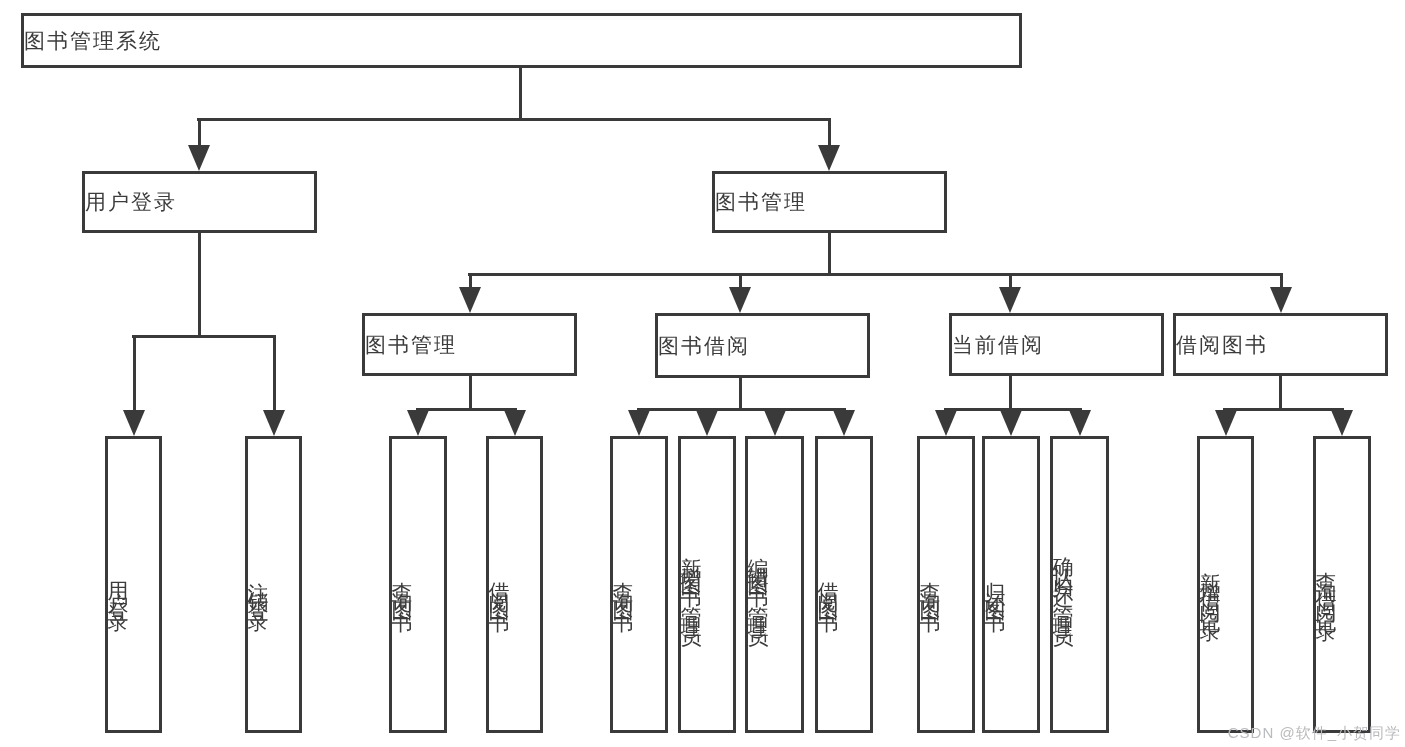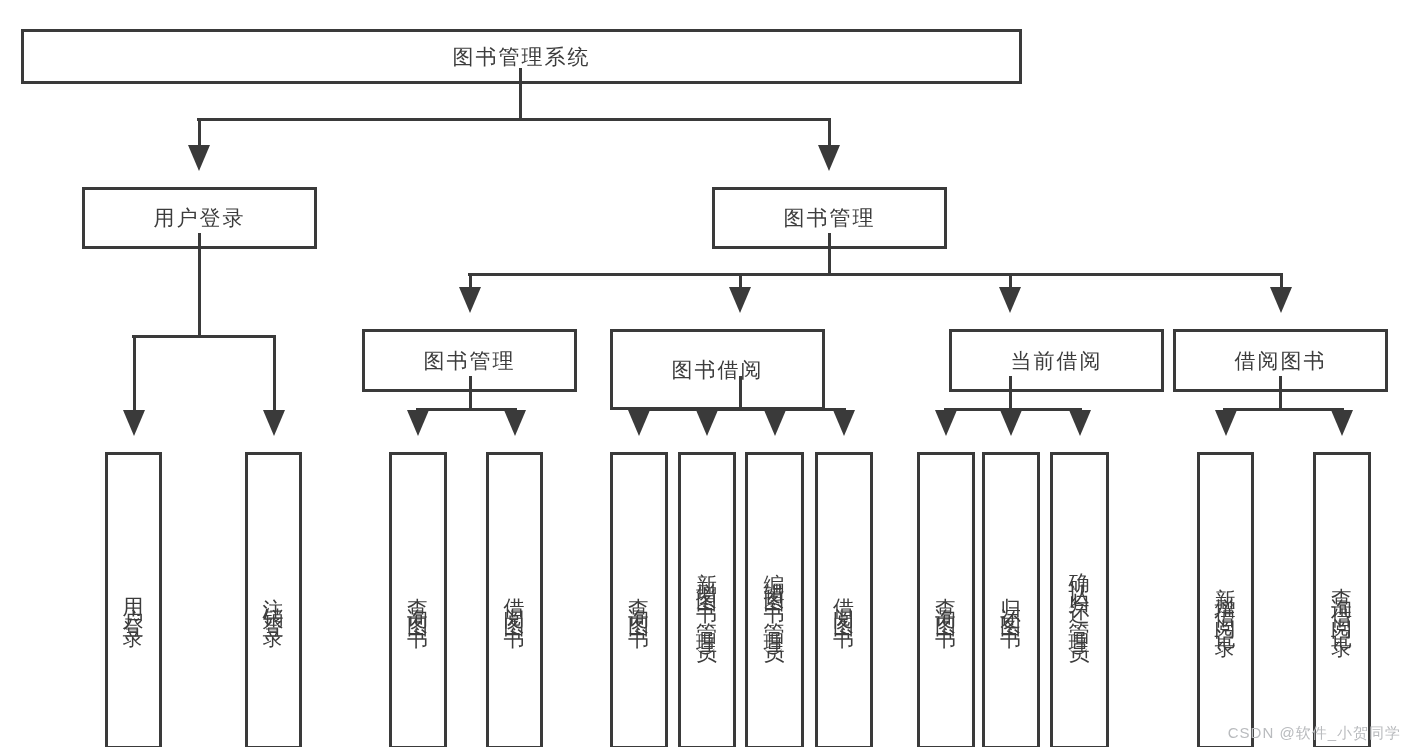--- a/index.html
+++ b/index.html
@@ -21,23 +21,21 @@
     overflow:hidden;
     margin:0 auto;
   }
   .node{
     position:absolute;
     box-sizing:border-box;
     border:3px solid var(--line);
     background:var(--background);
     display:flex;
     align-items:center;
-    justify-content:center;
     color:var(--text);
-    margin-top:16px;
   }
   .hbox{
     font-size:21px;
     letter-spacing:2px;
     white-space:nowrap;
   }
   .vbox{
     top:436px;
     height:297px;
     font-size:21px;
@@ -108,21 +106,21 @@
   <div class="line" style="left:739px;top:273px;width:3px;height:17px;"></div>
   <div class="arrow" style="left:729px;top:287px;"></div>
   <div class="line" style="left:1009px;top:273px;width:3px;height:17px;"></div>
   <div class="arrow" style="left:999px;top:287px;"></div>
   <div class="line" style="left:1280px;top:273px;width:3px;height:17px;"></div>
   <div class="arrow" style="left:1270px;top:287px;"></div>
 
   <div class="node hbox" style="left:362px;top:313px;width:215px;height:63px;">
     <span>图书管理</span>
   </div>
-  <div class="node hbox" style="left:610px;top:313px;width:215px;height:81px;">
+  <div class="node hbox" style="left:655px;top:313px;width:215px;height:65px;">
     <span>图书借阅</span>
   </div>
   <div class="node hbox" style="left:949px;top:313px;width:215px;height:63px;">
     <span>当前借阅</span>
   </div>
   <div class="node hbox" style="left:1173px;top:313px;width:215px;height:63px;">
     <span>借阅图书</span>
   </div>
 
   <div class="line" style="left:469px;top:376px;width:3px;height:35px;"></div>

